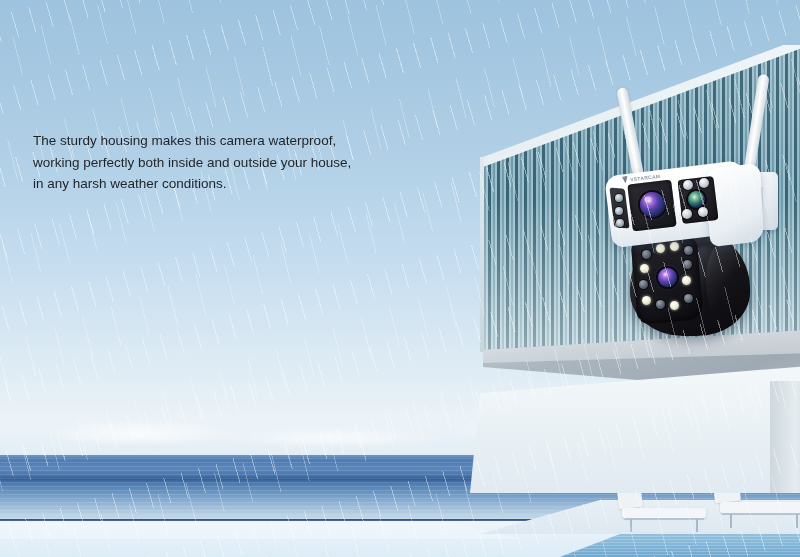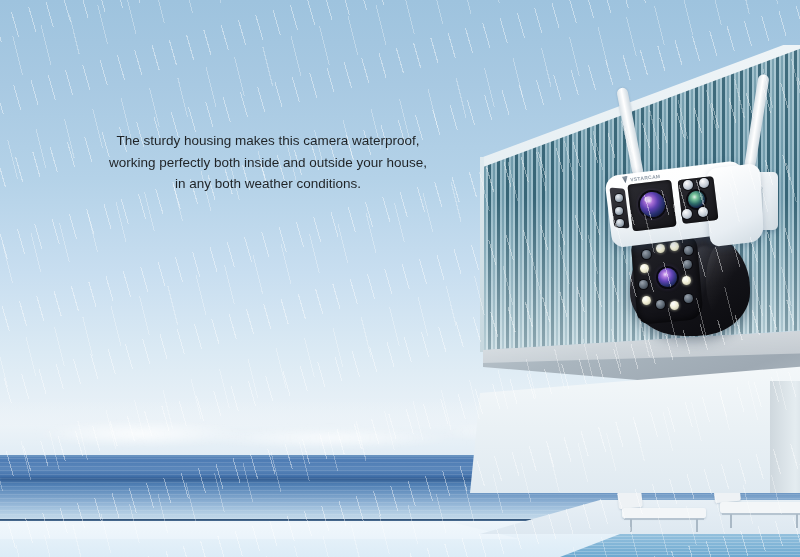--- a/index.html
+++ b/index.html
@@ -226,21 +226,21 @@
       -webkit-mask-image:repeating-linear-gradient(168deg,
         #000 0 18px, transparent 18px 120px);
       mask-image:repeating-linear-gradient(168deg, #000 0 18px, transparent 18px 120px);
       opacity:.55; }
 
   
   .copy { position:absolute; left:33px; top:108px; width:470px; }
   .headline { font-size:40px; line-height:1.16; color:#121214;
       letter-spacing:-.4px; font-weight:400; }
   .subcopy { margin-top:22px; font-size:13.5px; line-height:21.5px;
-      color:#1f2326; font-weight:400;text-align:center; }
+      color:#1f2326; font-weight:400; }
   .subcopy div { white-space:nowrap; }
 </style>
 </head>
 <body>
 
 <div class="stage">
 
   <div class="sky"></div>
 
   <div class="haze"></div>
@@ -341,17 +341,17 @@
   </div>
 
   <div class="rain rain-a"></div>
   <div class="rain rain-b"></div>
   <div class="rain rain-c"></div>
 
   <div class="copy">
     <div class="subcopy">
       <div>The sturdy housing makes this camera waterproof,</div>
       <div>working perfectly both inside and outside your house,</div>
-      <div>in any both weather conditions.</div>
+      <div>in any harsh weather conditions.</div>
     </div>
   </div>
 
 </div>
 
 </body></html>

